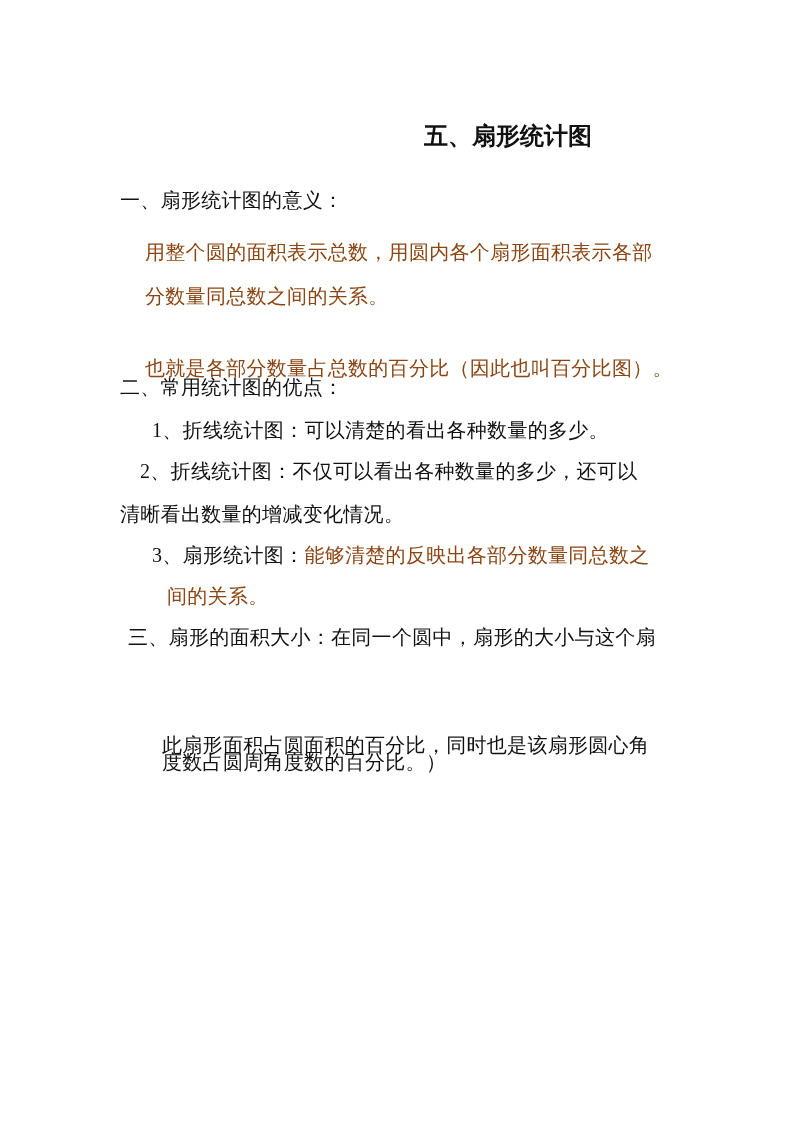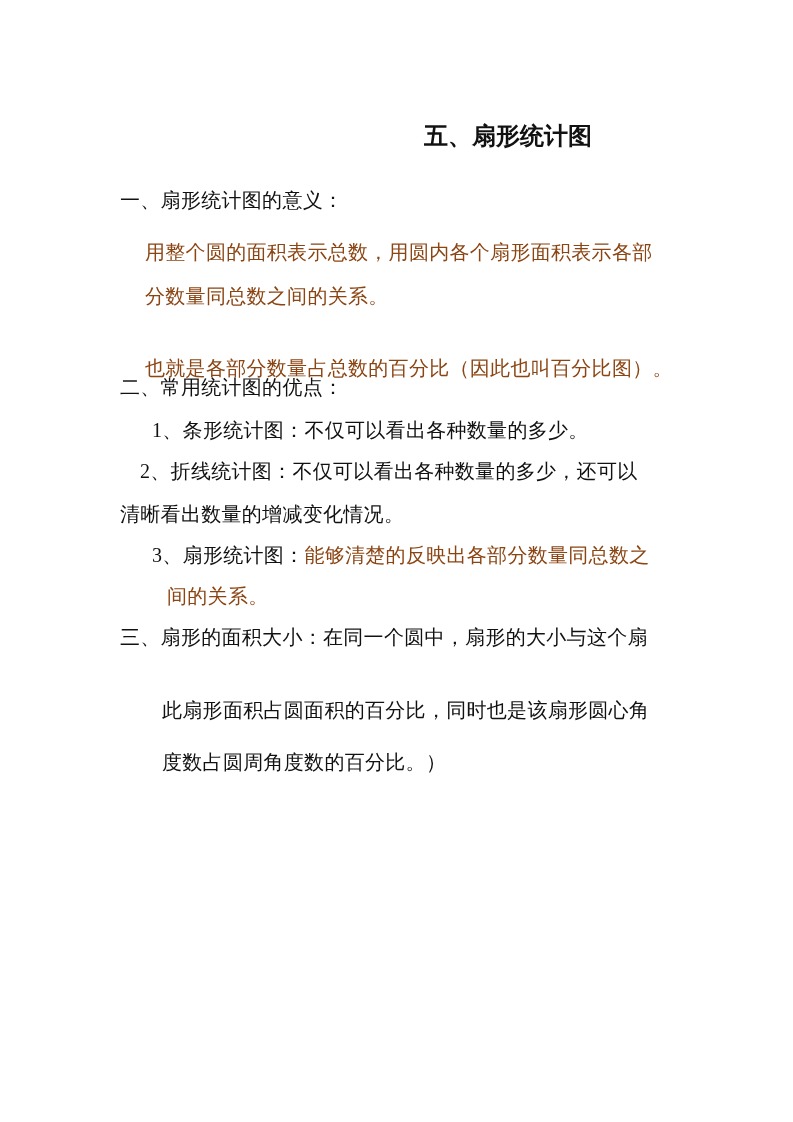--- a/index.html
+++ b/index.html
@@ -18,29 +18,29 @@
   <div class="title">五、扇形统计图</div>
 
   <div class="line brown" style="left:145px; top:238px;">用整个圆的面积表示总数，用圆内各个扇形面积表示各部</div>
   <div class="line" style="left:120px; top:186px;">一、扇形统计图的意义：</div>
   <div class="line brown" style="left:145px; top:282px;">分数量同总数之间的关系。</div>
   <div class="line brown" style="left:145px; top:314px;margin-top:40px;">也就是各部分数量占总数的百分比（因此也叫百分比图）。</div>
 
   <div class="line" style="left:120px; top:373px;">二、常用统计图的优点：</div>
 
   <div class="line" style="left:152px; top:416px;">
-    <span class="num">1、</span><span>条形统计图：不仅可以看出各种数量的多少。</span>
+    <span class="num">1、</span><span>折线统计图：可以清楚的看出各种数量的多少。</span>
   </div>
 
   <div class="line" style="left:140px; top:457px;">
     <span class="num">2、</span><span>折线统计图：不仅可以看出各种数量的多少，还可以</span>
   </div>
   <div class="line" style="left:120px; top:500px;">清晰看出数量的增减变化情况。</div>
 
   <div class="line" style="left:152px; top:541px;">
     <span class="num">3、</span><span>扇形统计图：</span><span class="brown">能够清楚的反映出各部分数量同总数之</span>
   </div>
   <div class="line brown" style="left:120px; top:582px;margin-left:47px;">间的关系。</div>
 
-  <div class="line" style="left:120px; top:623px;">三、扇形的面积大小：在同一个圆中，扇形的大小与这个扇</div>
-  <div class="line" style="left:162px; top:696px;text-align:right;">此扇形面积占圆面积的百分比，同时也是该扇形圆心角</div>
+  <div class="line" style="left:128px; top:623px;">三、扇形的面积大小：在同一个圆中，扇形的大小与这个扇</div>
+  <div class="line" style="left:162px; top:731px;text-align:right;">此扇形面积占圆面积的百分比，同时也是该扇形圆心角</div>
   <div class="line" style="left:162px; top:748px;">度数占圆周角度数的百分比。）</div>
 </div>
 
 </body></html>

